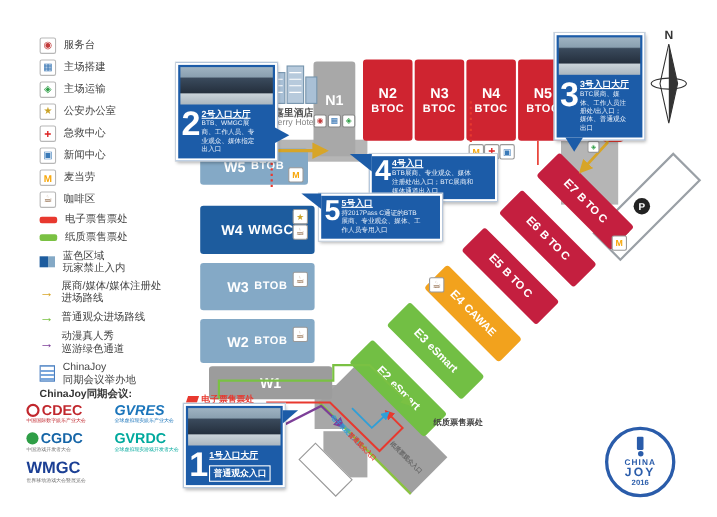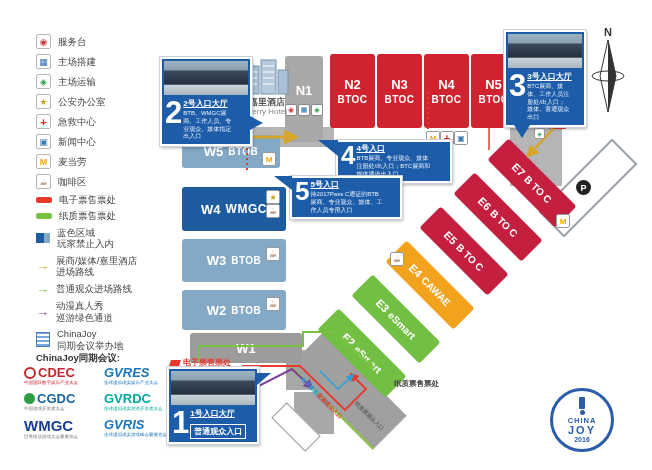--- a/index.html
+++ b/index.html
@@ -142,21 +142,21 @@
     <div class="lg-item">
         <span class="bar" style="background:#7ac143"></span>
         <span class="lg-txt">纸质票售票处</span>
       </div>
     <div class="lg-item">
         <span class="bluezone"></span>
         <span class="lg-txt"><span>蓝色区域</span><span class="l2">玩家禁止入内</span></span>
       </div>
     <div class="lg-item">
         <span class="arr" style="color:#d7a528">→</span>
-        <span class="lg-txt"><span>展商/媒体/嘉里酒店</span><span class="l2">进场路线</span></span>
+        <span class="lg-txt"><span>展商/媒体/媒体注册处</span><span class="l2">进场路线</span></span>
       </div>
     <div class="lg-item">
         <span class="arr" style="color:#7ac143">→</span>
         <span class="lg-txt">普通观众进场路线</span>
       </div>
     <div class="lg-item">
         <span class="arr" style="color:#7d3f98">→</span>
         <span class="lg-txt"><span>动漫真人秀</span><span class="l2">巡游绿色通道</span></span>
       </div>
     <div class="lg-item">
@@ -191,26 +191,20 @@
         <div class="conf-name" style="color:#00a99d;">
           <span>GVRDC</span>
         </div>
         <div class="conf-sub" style="color:#00a99d">全球虚拟现实游戏开发者大会</div>
       </div>
     <div>
         <div class="conf-name" style="color:#1b3f94;font-size:15px;font-weight:900">
           <span>WMGC</span>
         </div>
         <div class="conf-sub">世界移动游戏大会暨展览会</div>
-      </div>
-    <div>
-        <div class="conf-name" style="color:#1b75bb;font-style:italic">
-          <span>GVRIS</span>
-        </div>
-        <div class="conf-sub" style="color:#1b75bb">全球虚拟现实游戏峰会暨展览会</div>
       </div>
   </div>
 
   <div class="road" style="left:216px;top:127px;width:118px;height:20px"></div>
   <div class="road" style="left:510px;top:128px;width:52px;height:58px"></div>
   <div class="grayblock" style="left:286px;top:350px;width:28px;height:40px"></div>
   <div class="grayblock" style="left:294px;top:392px;width:40px;height:42px"></div>
   <div class="reg-hall"></div>
   <div class="white-box"></div>
   <div class="p1">

